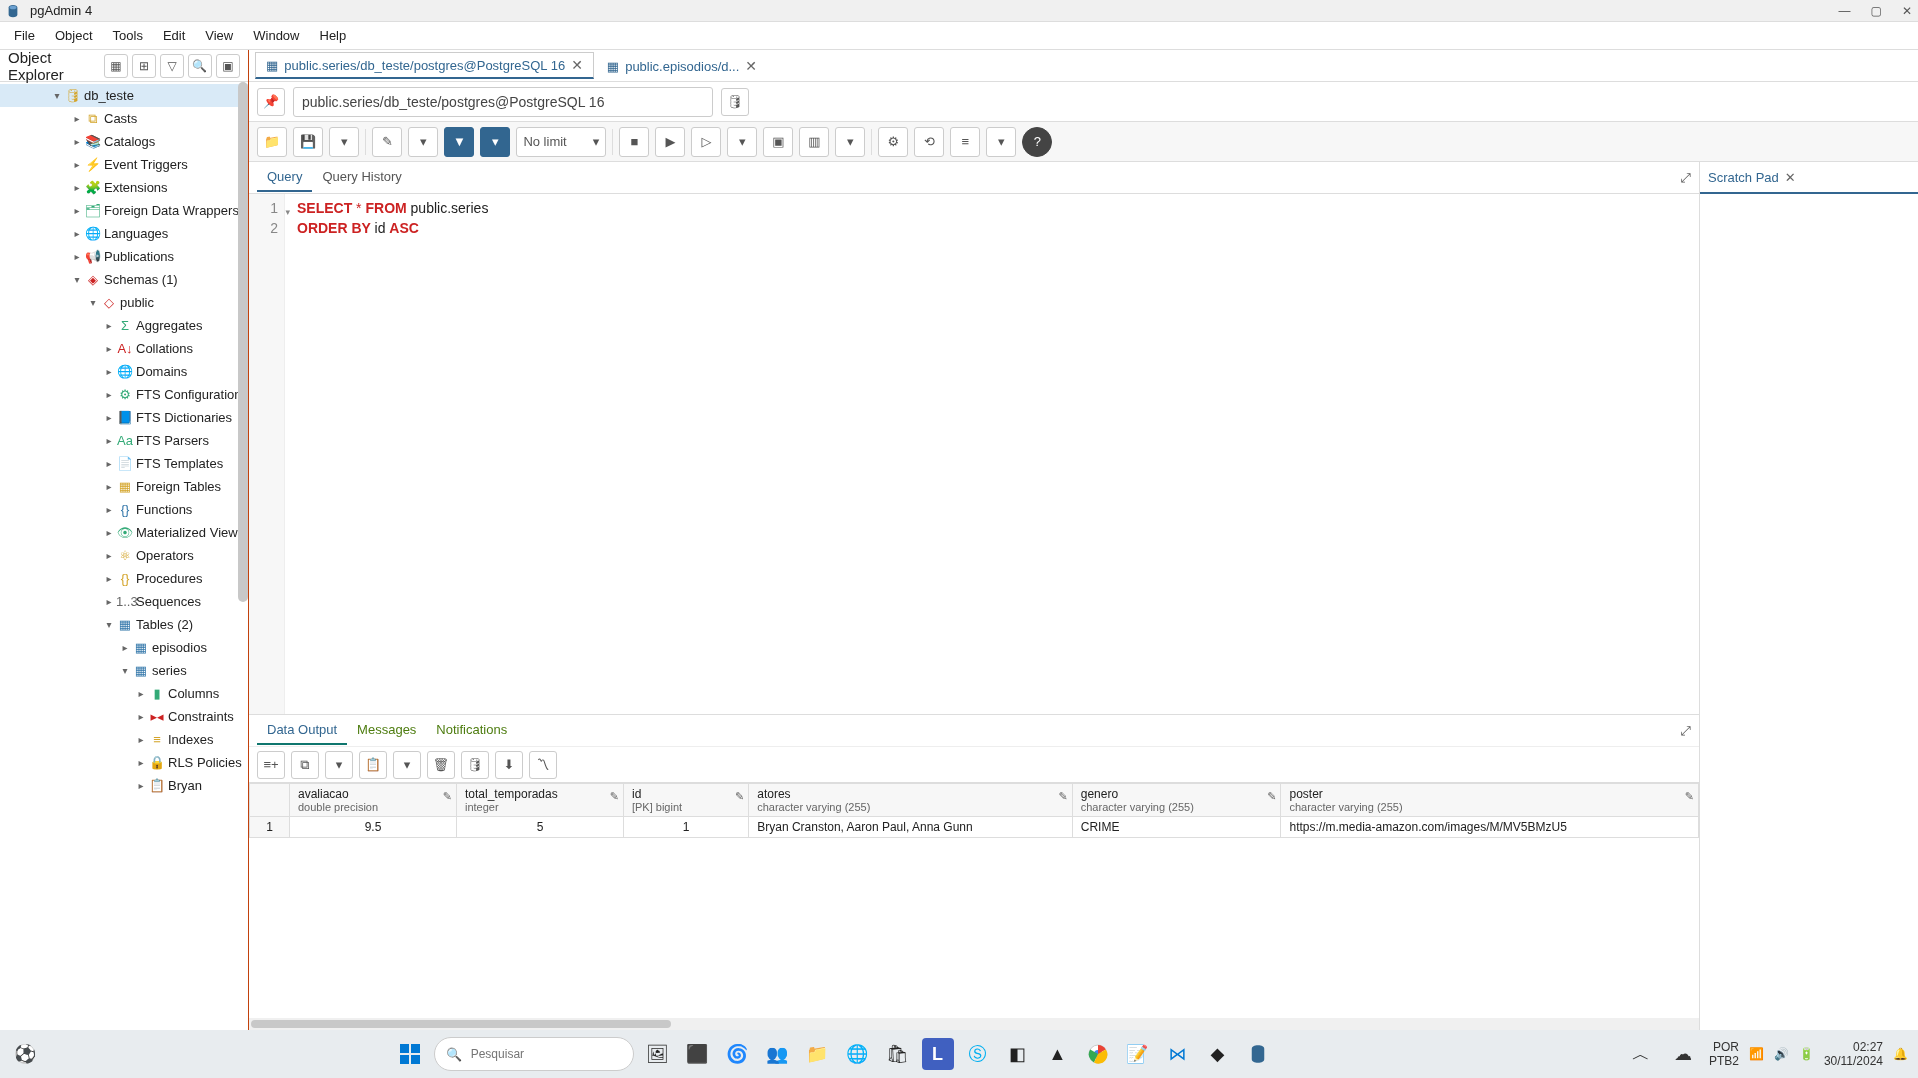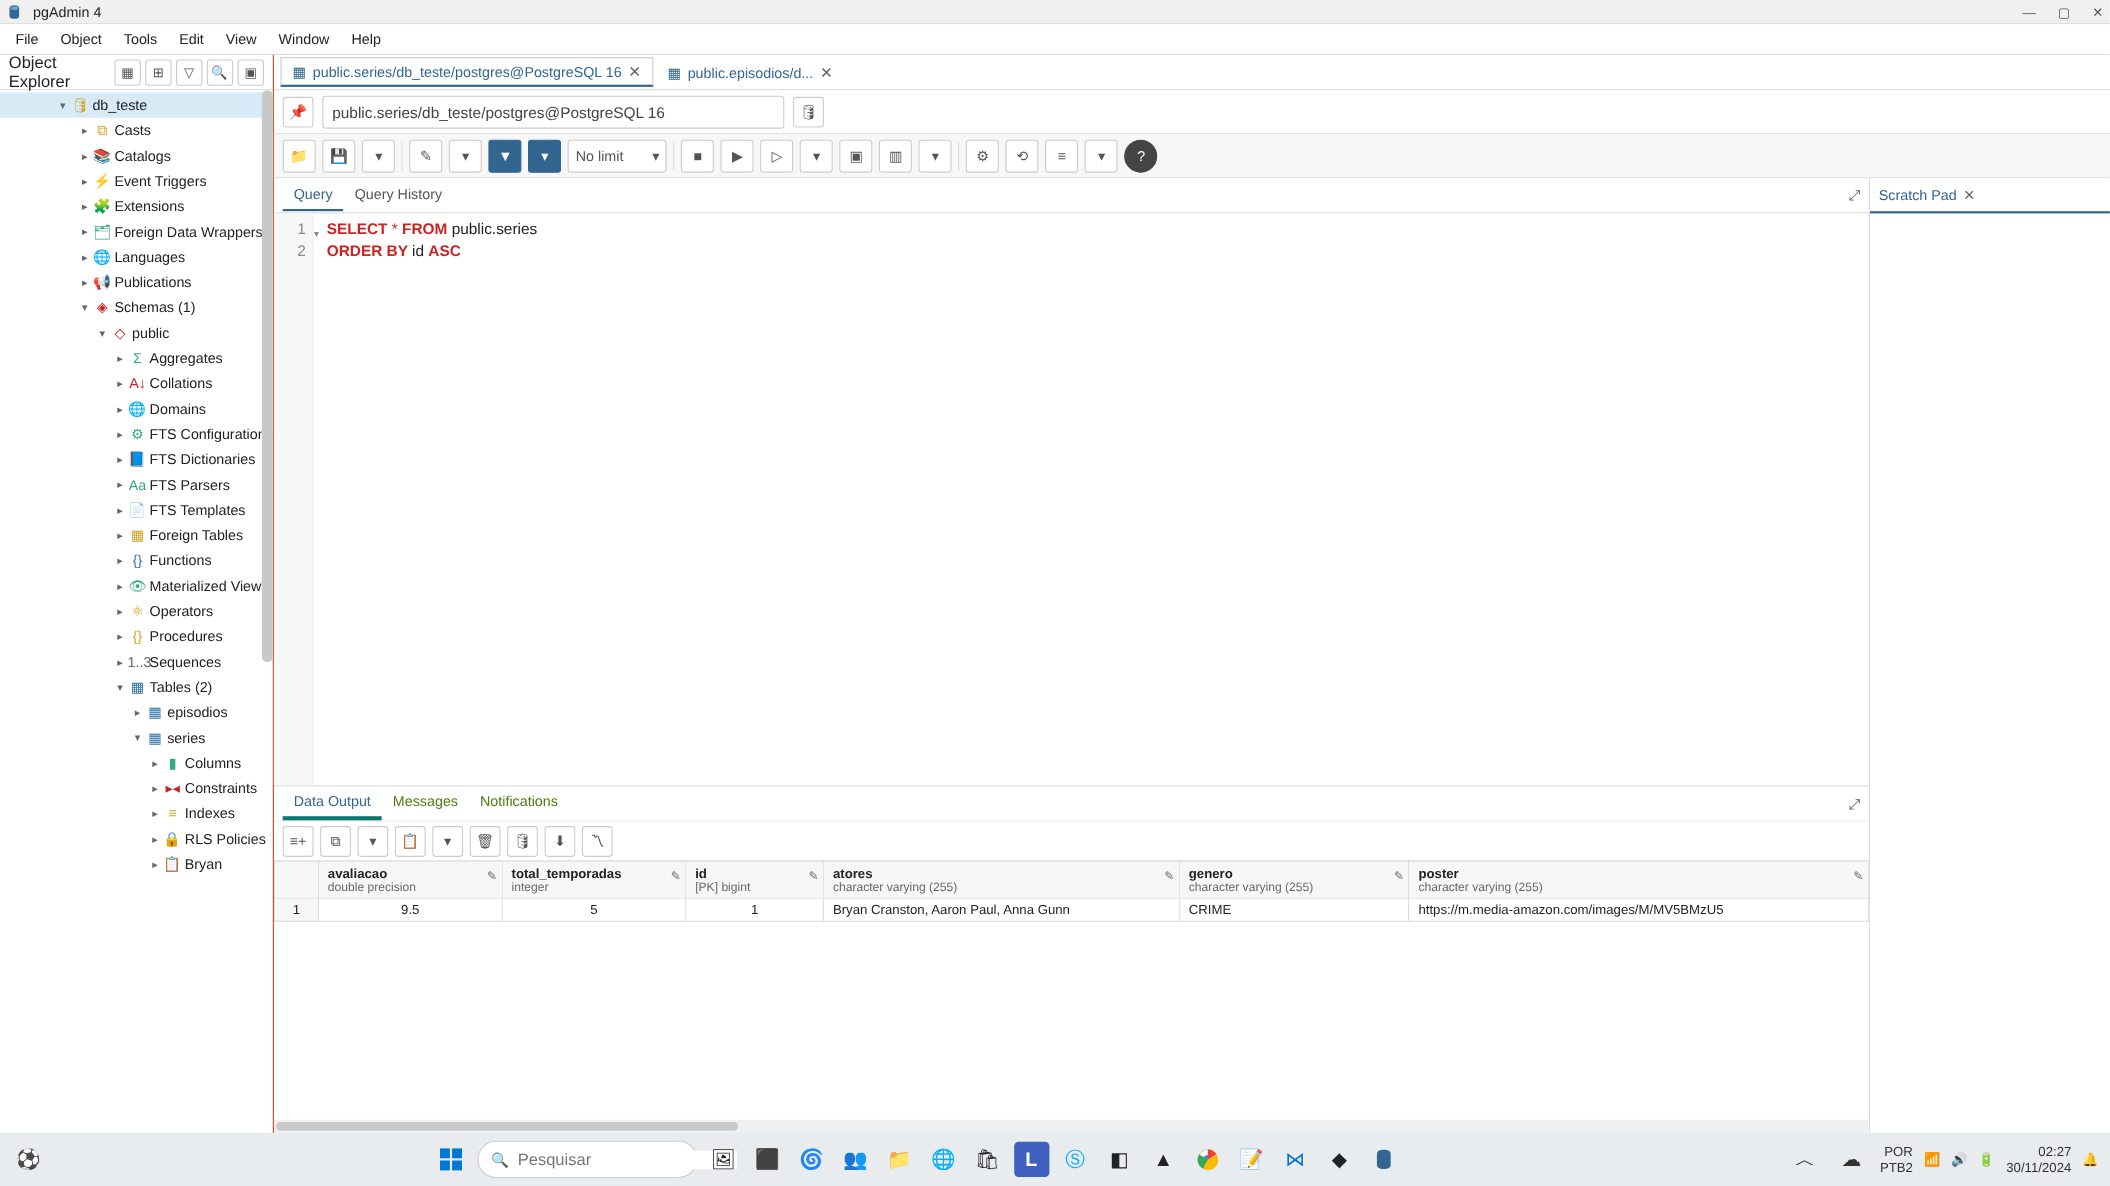--- a/index.html
+++ b/index.html
@@ -69,48 +69,48 @@
 .kw { color: #c22; font-weight: bold; }
 .op { color: #c22; }
 .ident { color: #222; }
 
 .scratch { width: 280px; display: flex; flex-direction: column; }
 .scratch-header { height: 32px; display: flex; align-items: center; justify-content: space-between; padding: 0 8px; border-bottom: 2px solid #326690; }
 .scratch-title { color: #326690; }
 
 .results-tabs { height: 32px; display: flex; align-items: center; padding: 0 8px; border-top: 1px solid #ddd; justify-content: space-between; }
 .results-tabs .rt { padding: 6px 10px; cursor: pointer; color: #4d7c0f; }
-.results-tabs .rt.active { color: #326690; border-bottom: 4px solid #0f766e; font-weight: 500; }
+.results-tabs .rt.active { color: #326690; border-bottom: 2px solid #0f766e; font-weight: 500; }
 
 .results-toolbar { height: 36px; display: flex; align-items: center; padding: 0 8px; gap: 6px; border-top: 1px solid #eee; }
 .results-toolbar .tb { height: 28px; min-width: 28px; display: flex; align-items: center; justify-content: center; border: 1px solid #ccc; border-radius: 3px; background: #fff; cursor: pointer; color: #555; }
 
 .grid { border-top: 1px solid #ddd; overflow-x: auto; flex-shrink: 0; }
 .grid table { border-collapse: collapse; min-width: 1450px; }
 .grid th, .grid td { border: 1px solid #ddd; padding: 3px 8px; text-align: left; font-size: 12px; vertical-align: top; }
 .grid th { background: #f7f7f7; font-weight: normal; position: relative; }
-.grid th .colname { font-weight: bold; color: #222; }
+.grid th .colname { font-weight: normal; color: #222; }
 .grid th .coltype { color: #666; font-size: 11px; }
 .grid th .editicon { position: absolute; right: 4px; top: 6px; color: #666; font-size: 11px; }
 .grid .rownum { background: #f7f7f7; text-align: center; width: 40px; }
 .grid td.num { text-align: center; }
 
 .grid-scrollbar-h { height: 12px; background: #f0f0f0; position: relative; margin-top: 180px; }
 .grid-thumb-h { position: absolute; left: 2px; top: 2px; height: 8px; width: 420px; background: #c8c8c8; border-radius: 4px; }
 
 .status { height: 28px; display: flex; align-items: center; padding: 0 12px; gap: 30px; border-top: 1px solid #ddd; color: #333; font-size: 13px; }
 
 
 .taskbar { position: fixed; bottom: 0; left: 0; right: 0; height: 48px; background: #e8ecef; display: flex; align-items: center; padding: 0 10px; justify-content: space-between; }
 .taskbar-left { display: flex; align-items: center; gap: 6px; }
 .taskbar-center { display: flex; align-items: center; gap: 8px; }
 .taskbar-right { display: flex; align-items: center; gap: 10px; color: #333; font-size: 12px; }
 .tb-icon { width: 32px; height: 32px; display: flex; align-items: center; justify-content: center; border-radius: 4px; cursor: pointer; font-size: 18px; }
 .search-box { display: flex; align-items: center; background: #fff; border-radius: 18px; height: 34px; padding: 0 12px; gap: 8px; width: 200px; border: 1px solid #ccc; }
-.search-box input { border: none; outline: none; font-size: 15px; flex: 1; }
+.search-box input { border: none; outline: none; font-size: 12px; flex: 1; }
 .tray-clock { text-align: right; line-height: 14px; }
 
 svg { display: block; }
 </style>
 </head>
 <body>
 
 <div class="titlebar">
   <div class="left">
     <span>

